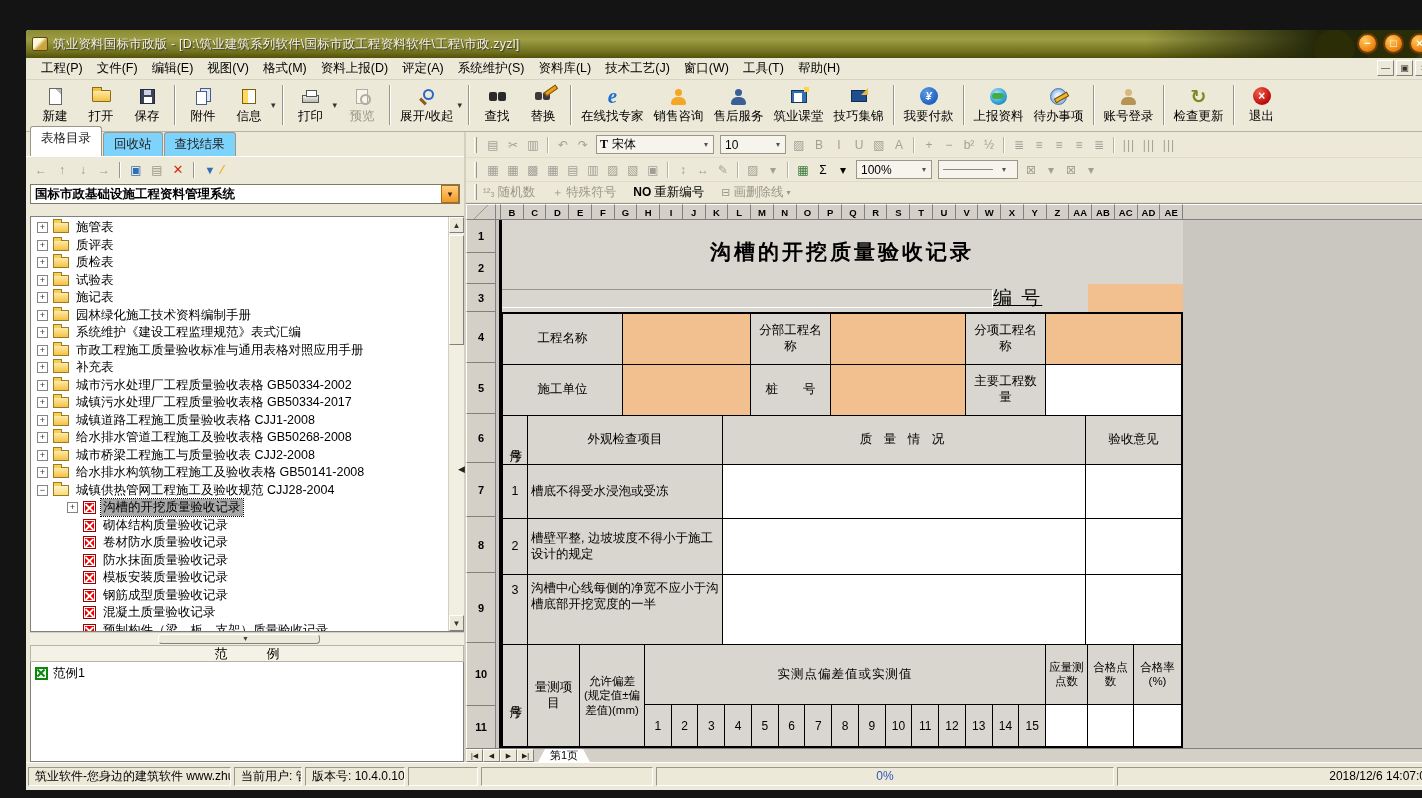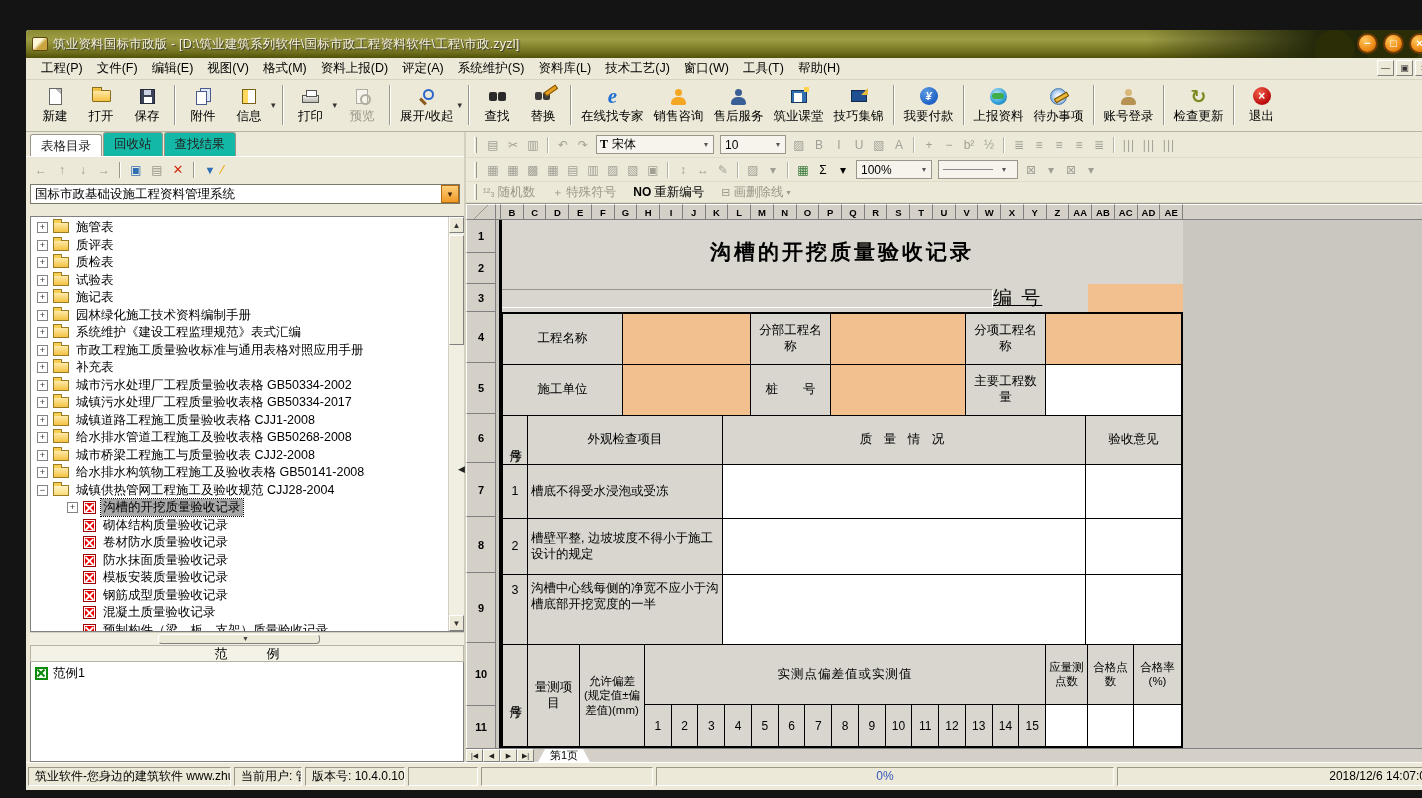--- a/index.html
+++ b/index.html
@@ -75,31 +75,31 @@
   .ic-globe i::after{content:"";position:absolute;left:2px;top:5px;width:12px;height:6px;background:#3fae4a;border-radius:3px;}
   .ic-todo i{width:17px;height:17px;border-radius:50%;background:radial-gradient(circle,#eaf2fc 25%,#9fc4ec 60%,#477ab0);border:1px solid #477ab0;position:relative;display:block;}
   .ic-todo i::after{content:"";position:absolute;right:-3px;top:6px;width:13px;height:3px;background:#e8b93a;border:1px solid #7a5208;transform:rotate(-30deg);}
   .ic-update{color:#7b8a20;font-size:19px;font-weight:bold;}
 
   
   .content{position:absolute;left:0;top:102px;right:0;bottom:28px;background:#ece9d8;}
   
   .sidebar{position:absolute;left:0;top:0;width:440px;bottom:0;display:flex;flex-direction:column;border-right:2px solid #d4d0c0;}
   .tabs{height:24px;display:flex;align-items:flex-end;padding-left:4px;background:#ece9d8;gap:1px;}
-  .tab{font-size:12.5px;padding:3px 10px 3px;border:1px solid #9a968a;border-bottom:none;border-radius:3px 3px 0 0;background:#14b8a6;color:#222;}
-  .tab.active{background:#fff;height:22px;position:relative;z-index:2;}
+  .tab{font-size:12.5px;padding:3px 10px 3px;border:1px solid #9a968a;border-bottom:none;border-radius:3px 3px 0 0;background:#7dd3fc;color:#222;}
+  .tab.active{background:#fff;height:30px;position:relative;z-index:2;}
   .sbnav{height:26px;display:flex;align-items:center;background:#ece9d8;border-top:1px solid #fff;padding-left:6px;gap:3px;}
   .sbi{width:18px;height:18px;display:flex;align-items:center;justify-content:center;font-size:12px;color:#8ea0b4;}
   .sbi.col{color:#2f6fb2;}
   .sbi.red{color:#d42a10;font-weight:bold;font-size:13px;}
   .sbi.gray{color:#9a978a;}
   .sbsep{width:2px;height:16px;border-left:1px solid #9a968a;border-right:1px solid #fff;margin:0 3px;}
   .filter{position:relative;color:#2f6fb2;font-size:11px;}
   .filter .bolt{position:absolute;right:-4px;top:2px;color:#e8b020;font-size:12px;font-weight:bold;}
-  .comborow{height:34px;display:flex;align-items:center;padding:0 4px 10px 4px;}
+  .comborow{height:34px;display:flex;align-items:center;padding:0 4px 10px 4px;font-weight:bold;}
   .combo{flex:1;height:20px;background:#fff;border:1px solid #7a7a6a;display:flex;align-items:center;}
   .combo .cval{flex:1;font-size:12.5px;padding-left:4px;color:#000;white-space:nowrap;overflow:hidden;}
   .combobtn{width:18px;height:18px;background:linear-gradient(#ffcf7a,#f09a28);border:1px solid #b06a10;display:flex;align-items:center;justify-content:center;font-size:9px;color:#3a2000;}
   .treebox{flex:1;background:#fff;border:1px solid #808080;border-right:none;margin:0 0 0 4px;position:relative;overflow:hidden;}
   .tree{position:absolute;left:2px;top:2px;right:16px;bottom:0;overflow:hidden;}
   .titem{height:17.5px;display:flex;align-items:center;font-size:12.5px;white-space:nowrap;}
   .titem .exp{width:11px;height:11px;border:1px solid #848484;background:#fff;font-size:9px;line-height:9px;text-align:center;color:#333;flex:none;margin:0 3px 0 4px;}
   .titem .exp:empty{visibility:hidden;}
   .titem.lvl1{padding-left:30px;}
   .ticon{width:16px;height:11px;position:relative;margin:0 5px 0 2px;background:linear-gradient(#ffeaa8,#f3c243);border:1px solid #9a7b22;flex:none;}

